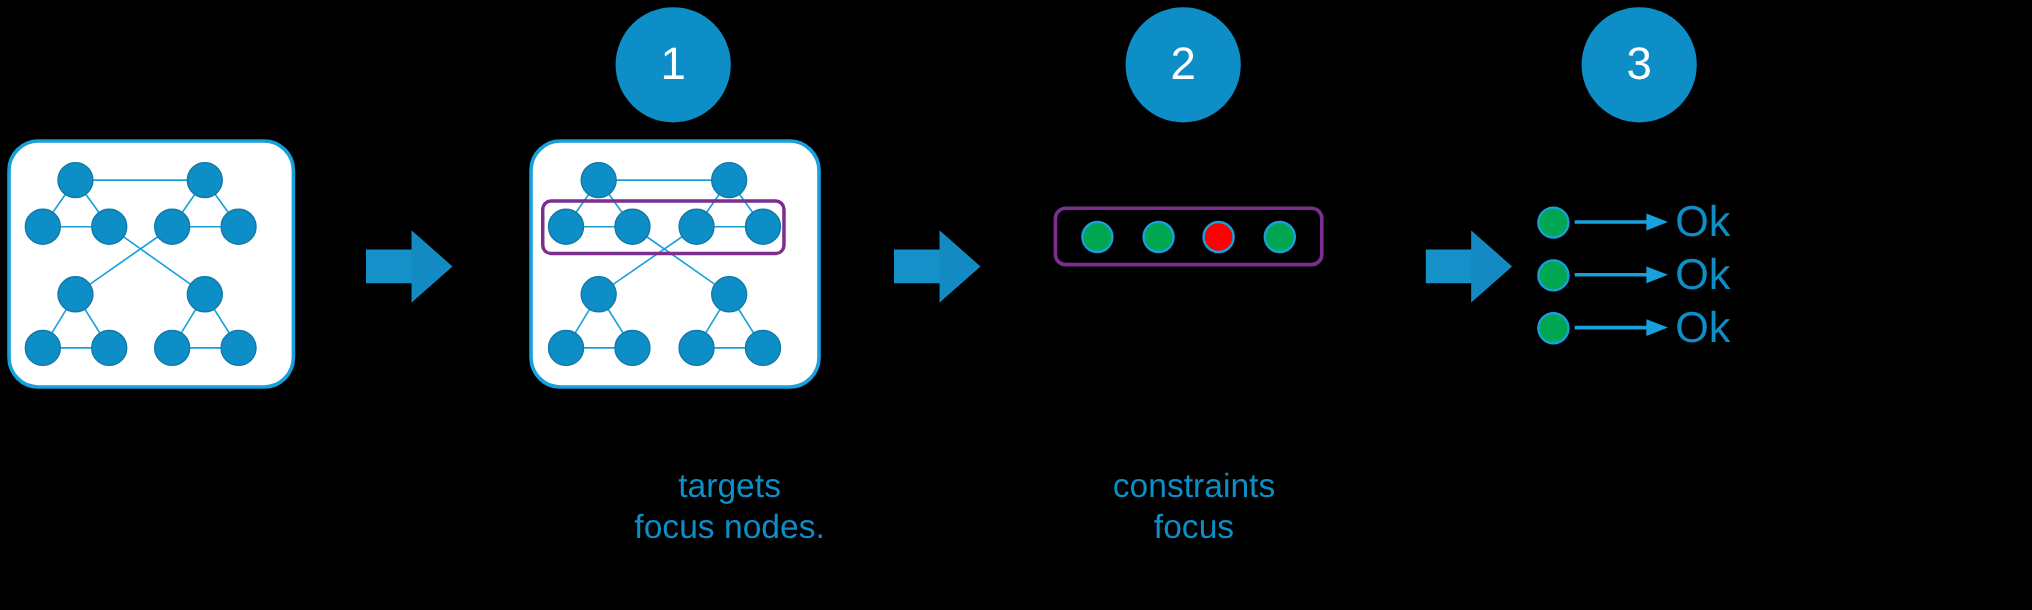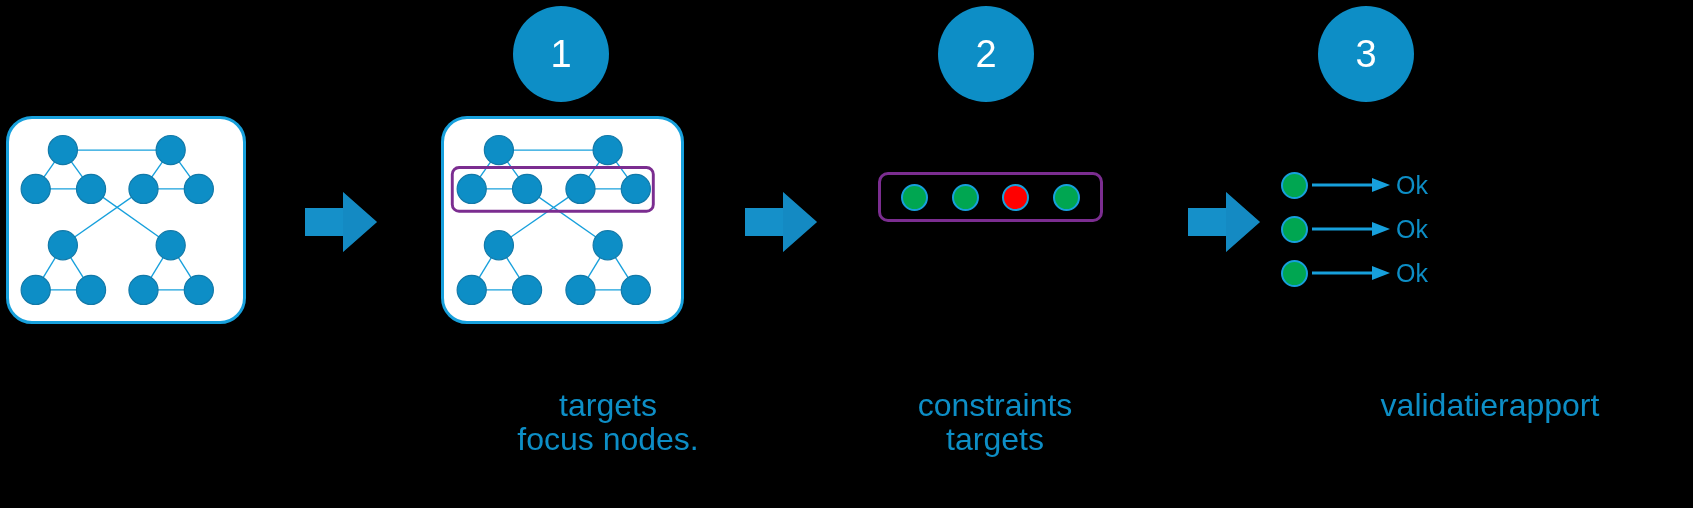--- a/index.html
+++ b/index.html
@@ -107,31 +107,31 @@
     flex: 0 0 auto;
   }
   .report-arrow {
     width: 78px;
     height: 18px;
     flex: 0 0 auto;
     margin-left: 4px;
   }
   .report-label {
     color: #0d8ec6;
-    font-size: 25px;
+    font-size: 36px;
     line-height: 1;
     margin-left: 6px;
     white-space: nowrap;
   }
 
   
   .caption {
     position: absolute;
     color: #0d8ec6;
-    font-size: 32px;
+    font-size: 28px;
     line-height: 34px;
     text-align: center;
     white-space: pre-line;
   }
   #caption-1 { left: 443px;  top: 388px; width: 330px; }
   #caption-2 { left: 860px;  top: 388px; width: 270px; }
   #caption-3 { left: 1320px; top: 388px; width: 340px; }
 </style>
 </head>
 <body>
@@ -265,16 +265,15 @@
         <polygon points="60,2 78,9 60,16" fill="#17a0dc"></polygon>
       </svg>
       <span class="report-label">Ok</span>
     </div>
 
   </div>
 
   <div id="caption-1" class="caption">targets
 focus nodes.</div>
   <div id="caption-2" class="caption">constraints
-targets</div>
-  <div id="caption-3" class="caption">validatierapport</div>
+focus</div>
 
 </div>
 
 </body></html>

